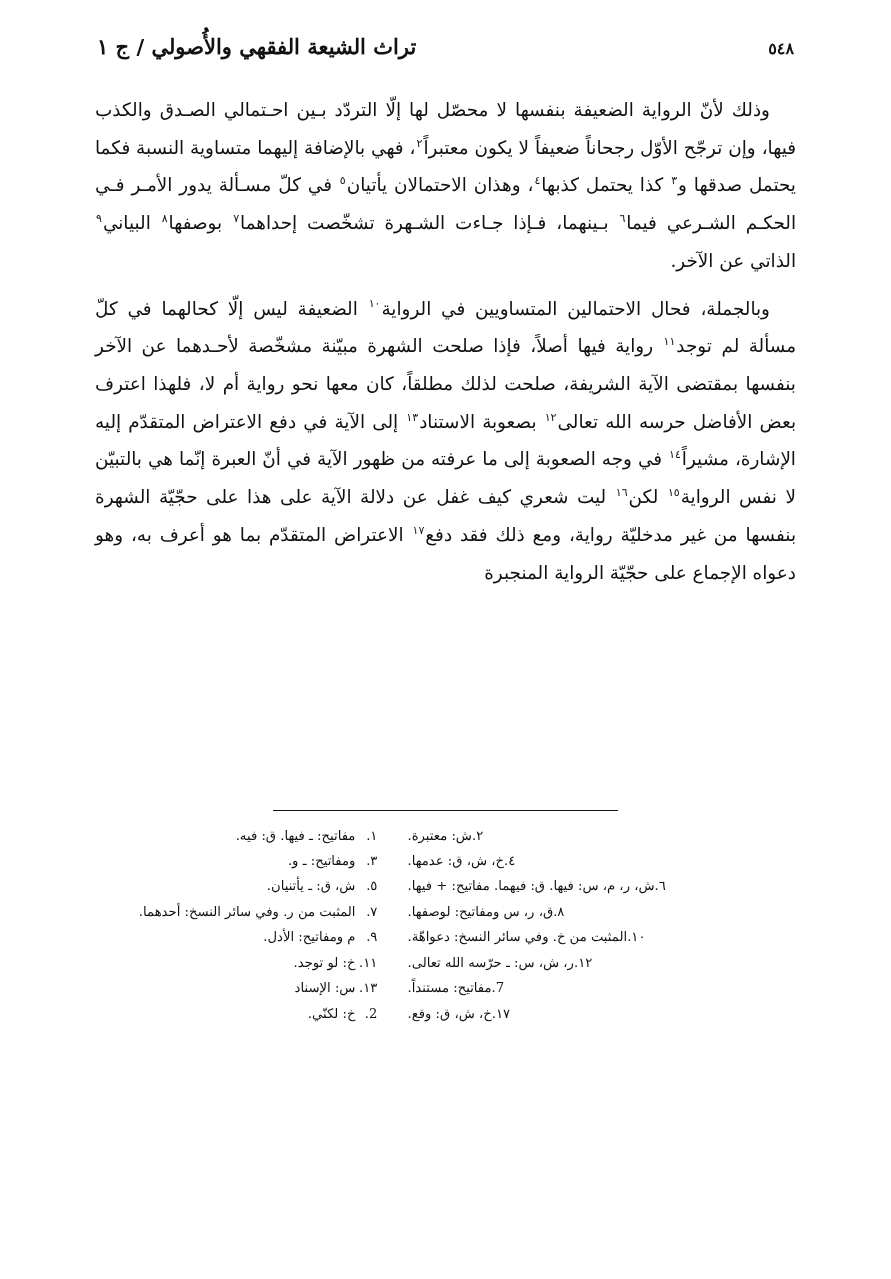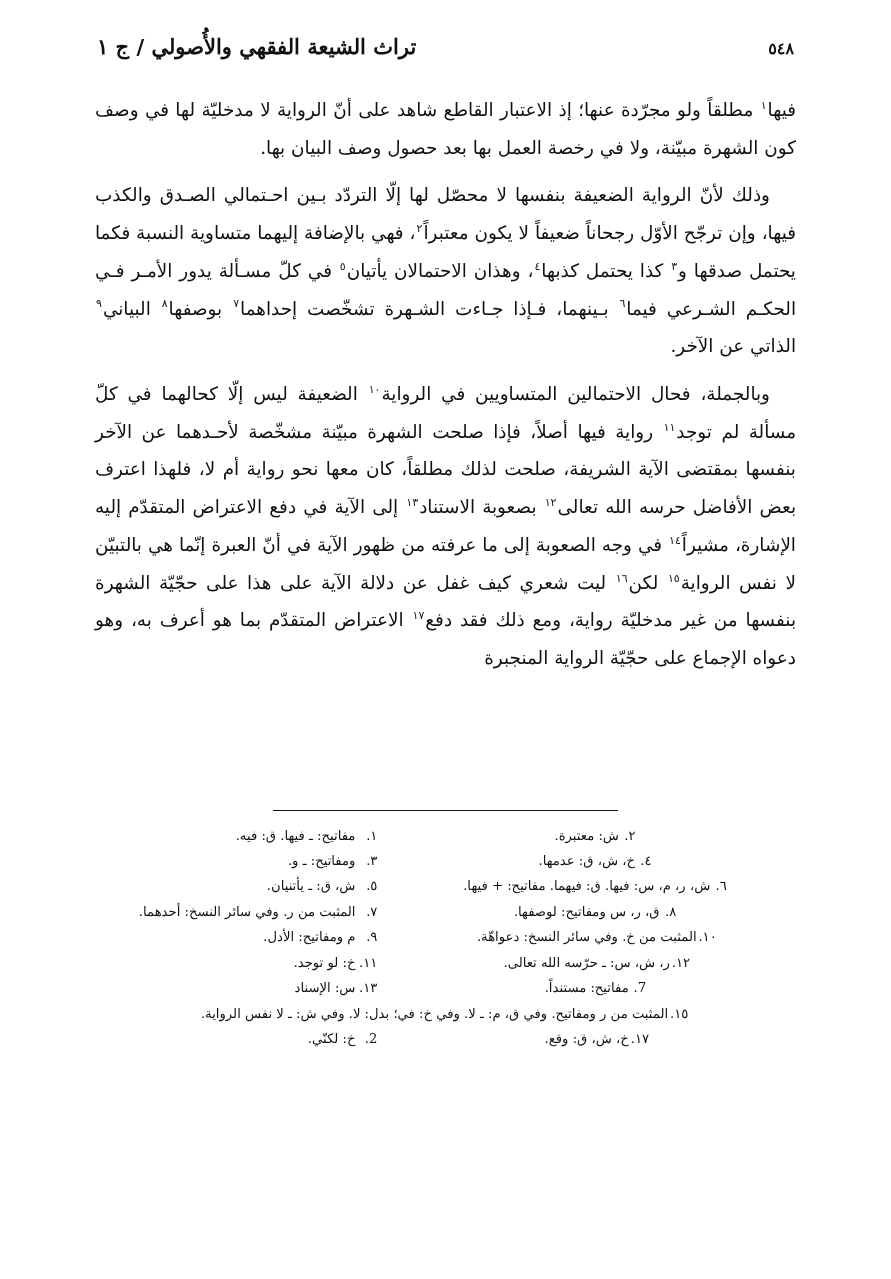--- a/index.html
+++ b/index.html
@@ -89,21 +89,21 @@
     white-space: nowrap;
     margin-top: 40px;
   }
   .fn-table td.right-col {
     width: 44%;
     text-align: right;
     padding-right: 26px;
   }
   .fn-table td.left-col {
     width: 56%;
-    text-align: center;
+    text-align: left;
     padding-right: 8px;
   }
   .fn-table tr.wide td {
     text-align: center;
     white-space: normal;
   }
   .fn-num {
     display: inline-block;
     min-width: 22px;
   }
@@ -112,21 +112,20 @@
 <body>
 
 <div class="page">
 
   <div class="header">
     <div class="page-number">٥٤٨</div>
     <div class="book-title">تراث الشيعة الفقهي والأُصولي / ج ١</div>
   </div>
 
   <div class="body-text">
-    <p>فيها<sup class="fn">١</sup> مطلقاً ولو مجرّدة عنها؛ إذ الاعتبار القاطع شاهد على أنّ الرواية لا مدخليّة لها في وصف كون الشهرة مبيّنة، ولا في رخصة العمل بها بعد حصول وصف البيان بها.</p>
     <p class="indent">وذلك لأنّ الرواية الضعيفة بنفسها لا محصّل لها إلّا التردّد بـين احـتمالي الصـدق والكذب فيها، وإن ترجّح الأوّل رجحاناً ضعيفاً لا يكون معتبراً<sup class="fn">٢</sup>، فهي بالإضافة إليهما متساوية النسبة فكما يحتمل صدقها و<sup class="fn">٣</sup> كذا يحتمل كذبها<sup class="fn">٤</sup>، وهذان الاحتمالان يأتيان<sup class="fn">٥</sup> في كلّ مسـألة يدور الأمـر فـي الحكـم الشـرعي فيما<sup class="fn">٦</sup> بـينهما، فـإذا جـاءت الشـهرة تشخّصت إحداهما<sup class="fn">٧</sup> بوصفها<sup class="fn">٨</sup> البياني<sup class="fn">٩</sup> الذاتي عن الآخر.</p>
     <p class="indent">وبالجملة، فحال الاحتمالين المتساويين في الرواية<sup class="fn">١٠</sup> الضعيفة ليس إلّا كحالهما في كلّ مسألة لم توجد<sup class="fn">١١</sup> رواية فيها أصلاً، فإذا صلحت الشهرة مبيّنة مشخّصة لأحـدهما عن الآخر بنفسها بمقتضى الآية الشريفة، صلحت لذلك مطلقاً، كان معها نحو رواية أم لا، فلهذا اعترف بعض الأفاضل حرسه الله تعالى<sup class="fn">١٢</sup> بصعوبة الاستناد<sup class="fn">١٣</sup> إلى الآية في دفع الاعتراض المتقدّم إليه الإشارة، مشيراً<sup class="fn">١٤</sup> في وجه الصعوبة إلى ما عرفته من ظهور الآية في أنّ العبرة إنّما هي بالتبيّن لا نفس الرواية<sup class="fn">١٥</sup> لكن<sup class="fn">١٦</sup> ليت شعري كيف غفل عن دلالة الآية على هذا على حجّيّة الشهرة بنفسها من غير مدخليّة رواية، ومع ذلك فقد دفع<sup class="fn">١٧</sup> الاعتراض المتقدّم بما هو أعرف به، وهو دعواه الإجماع على حجّيّة الرواية المنجبرة</p>
   </div>
 
   <div class="footnote-area">
     <div class="fn-rule"></div>
     <table class="fn-table">
       <tbody>
           <tr>
             <td class="left-col"><span class="fn-num">٢.</span><span>ش: معتبرة.</span></td>
@@ -149,23 +148,20 @@
             <td class="right-col"><span class="fn-num">٩.</span><span>م ومفاتيح: الأدل.</span></td>
           </tr>
           <tr>
             <td class="left-col"><span class="fn-num">١٢.</span><span>ر، ش، س: ـ حرّسه الله تعالى.</span></td>
             <td class="right-col"><span class="fn-num">١١.</span><span>خ: لو توجد.</span></td>
           </tr>
           <tr>
             <td class="left-col"><span class="fn-num">7.</span><span>مفاتيح: مستنداً.</span></td>
             <td class="right-col"><span class="fn-num">١٣.</span><span>س: الإسناد</span></td>
           </tr>
-          <tr class="wide">
-            <td class="" colspan="2"><span class="fn-num">١٥.</span><span>المثبت من ر ومفاتيح. وفي ق، م: ـ لا. وفي خ: في؛ بدل: لا. وفي ش: ـ لا نفس الرواية.</span></td>
-          </tr>
           <tr>
             <td class="left-col"><span class="fn-num">١٧.</span><span>خ، ش، ق: وقع.</span></td>
             <td class="right-col"><span class="fn-num">2.</span><span>خ: لكنّي.</span></td>
           </tr>
         </tbody>
     </table>
   </div>
 
 </div>
 

